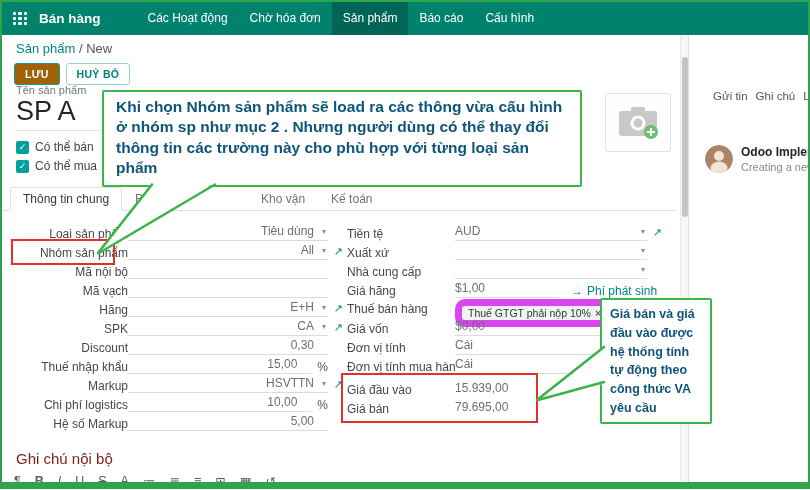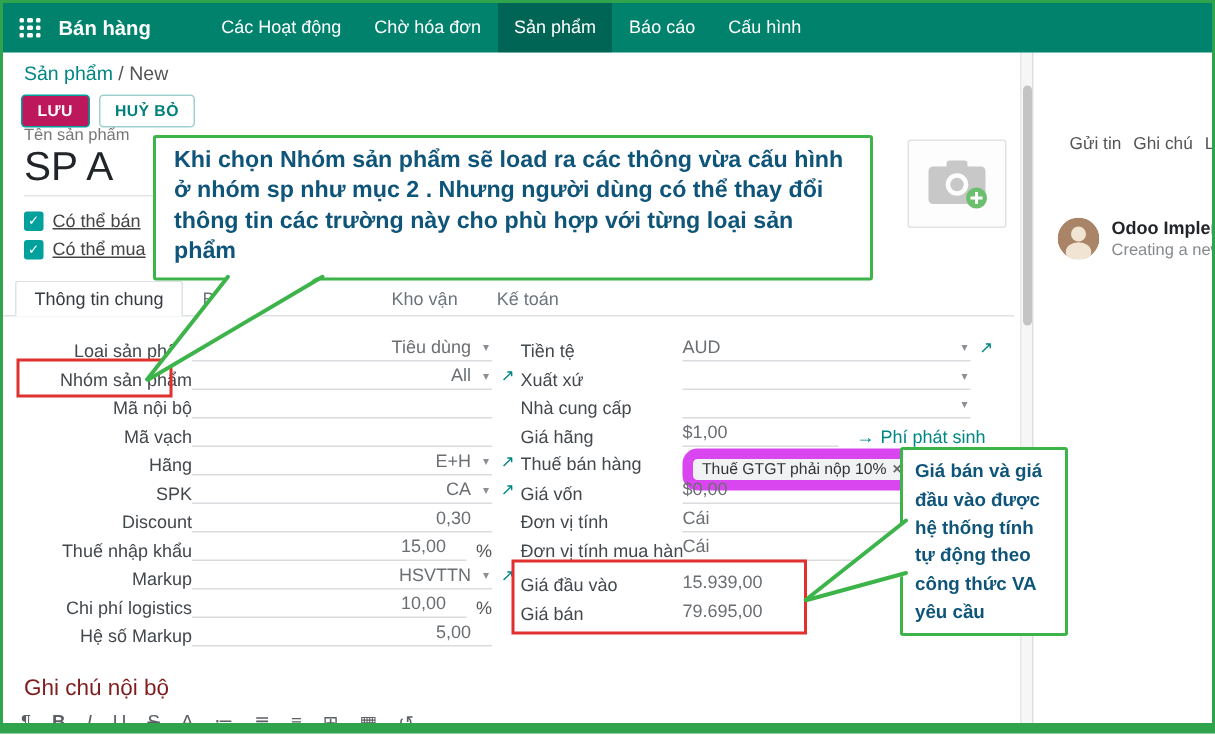--- a/index.html
+++ b/index.html
@@ -16,31 +16,31 @@
   .nav-app{font-weight:bold;font-size:13.5px;margin:0 0 0 12px;cursor:pointer;}
   .nav-items{display:flex;height:100%;margin-left:36px;}
   .nav-item{padding:0 11px;line-height:33px;font-size:12px;cursor:pointer;white-space:nowrap;}
   .nav-item.active{background:rgba(0,0,0,.22);}
 
   
   .crumbs{position:absolute;top:39px;left:14px;font-size:13px;color:#555;z-index:2;}
   .crumbs .lnk{color:#008784;cursor:pointer;}
   .btnrow{position:absolute;top:61px;left:12px;display:flex;gap:6px;z-index:2;}
   .btn{font-size:10.5px;font-weight:bold;padding:4px 10px;border-radius:3px;cursor:pointer;letter-spacing:.3px;}
-  .btn-save{background:#be185d;color:#fff;border:1px solid #00a09d;}
+  .btn-save{background:#a16207;color:#fff;border:1px solid #00a09d;}
   .btn-discard{background:#fff;color:#00807c;border:1px solid #9fd0cd;}
 
   
   .pname-label{position:absolute;top:82px;left:14px;font-size:11px;color:#777;z-index:1;}
   .pname{position:absolute;top:94px;left:14px;font-size:27px;color:#212529;z-index:1;}
   .pname-line{position:absolute;top:128px;left:14px;width:566px;height:1px;background:#e3e5e8;z-index:1;}
   .cbrow{position:absolute;left:14px;display:flex;align-items:center;gap:6px;z-index:1;}
   .cb{width:13px;height:13px;background:#00a09d;border-radius:2px;color:#fff;font-size:9px;
     line-height:13px;text-align:center;cursor:pointer;}
-  .cbrow span.cl{font-size:12px;color:#444;text-decoration:underline;}
+  .cbrow span.cl{font-size:12px;color:#444;}
   .imgbox{position:absolute;top:91px;left:603px;width:64px;height:57px;border:1px solid #e2e2e2;
     border-radius:2px;background:#fdfdfd;display:flex;align-items:center;justify-content:center;
     cursor:pointer;z-index:1;}
 
   
   .tabsbar{position:absolute;top:185px;left:0;width:674px;height:24px;border-bottom:1px solid #dee2e6;
     display:flex;align-items:flex-start;padding-left:8px;box-sizing:border-box;z-index:1;}
   .tab{font-size:12px;color:#6c757d;padding:4px 12px;cursor:pointer;border:1px solid transparent;}
   .tab.active{background:#fff;color:#343a40;border:1px solid #dee2e6;border-bottom:1px solid #fff;
     border-radius:2px 2px 0 0;margin-bottom:-1px;}

